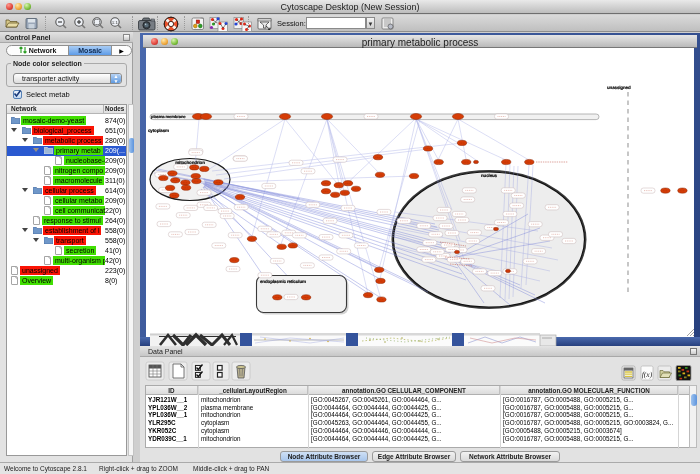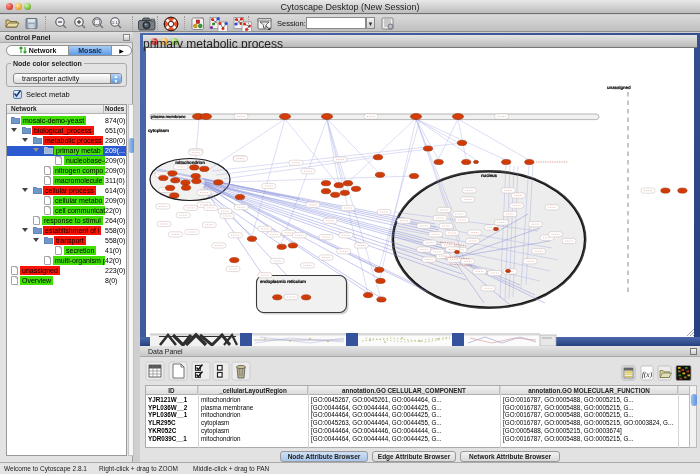--- a/index.html
+++ b/index.html
@@ -40,21 +40,21 @@
 .tri{position:absolute;top:2px;width:0;height:0;border-left:3px solid transparent;border-right:3px solid transparent;border-top:4px solid #444;}
 .fold{position:absolute;top:1px;width:9px;height:7px;}
 .file{position:absolute;top:0px;width:6.5px;height:8.5px;background:linear-gradient(225deg,#cfcfcf 1.8px,#fff 1.8px);border:1px solid #a5a5a5;border-radius:0 2px 0 1px;}
 
 #tree-sb{position:absolute;left:128px;top:72px;width:6px;height:352px;background:#f6f6f6;border:1px solid #c4c4c4;}
 #tree-thumb{position:absolute;left:0px;top:33px;width:5px;height:15px;background:linear-gradient(90deg,#9ec3ef,#5b93dd);border-radius:2px;}
 
 #netwin{left:140px;top:33px;width:560px;height:312px;background:linear-gradient(135deg,#4a69ad,#27407e);}
 #netwin-title{position:absolute;left:3px;top:2px;width:554px;height:13px;background:linear-gradient(#e6e6e6,#b9b9b9);border-bottom:1px solid #777;}
 #netwin-title .btn{position:absolute;top:3px;width:7px;height:7px;border-radius:50%;}
-#net-title-text{position:absolute;top:2px;left:0;width:554px;text-align:left;font-size:12px;color:#222;}
+#net-title-text{position:absolute;top:2px;left:0;width:554px;text-align:center;font-size:10px;color:#222;}
 #canvas{position:absolute;left:6px;top:15px;width:548px;height:289px;background:#fff;}
 
 #strip{left:140px;top:337px;width:560px;height:9px;background:linear-gradient(#4a69ad,#27407e);}
 
 #dp{left:140px;top:346px;width:560px;height:116px;background:#e2e2e2;padding-left:7px;}
 #dp-head{position:absolute;left:0;top:0;width:560px;height:11px;background:linear-gradient(#e4e4e4,#c7c7c7);border-bottom:1px solid #a8a8a8;font-size:7px;color:#222;line-height:11px;padding-left:8px;}
 #dp-table{position:absolute;left:5px;top:39px;width:545px;height:63px;background:#fff;border:1px solid #aaa;}
 #dp-thead{position:absolute;left:0;top:0;width:543px;height:9px;background:linear-gradient(#f0f0f0,#dcdcdc);border-bottom:1px solid #b0b0b0;font-size:6.3px;font-weight:bold;color:#222;}
 .th{position:absolute;top:0;height:9px;line-height:9px;text-align:center;border-right:1px solid #c0c0c0;}
 .drow{position:absolute;left:0;width:543px;height:8px;font-size:6.3px;line-height:8px;color:#000;white-space:nowrap;}

